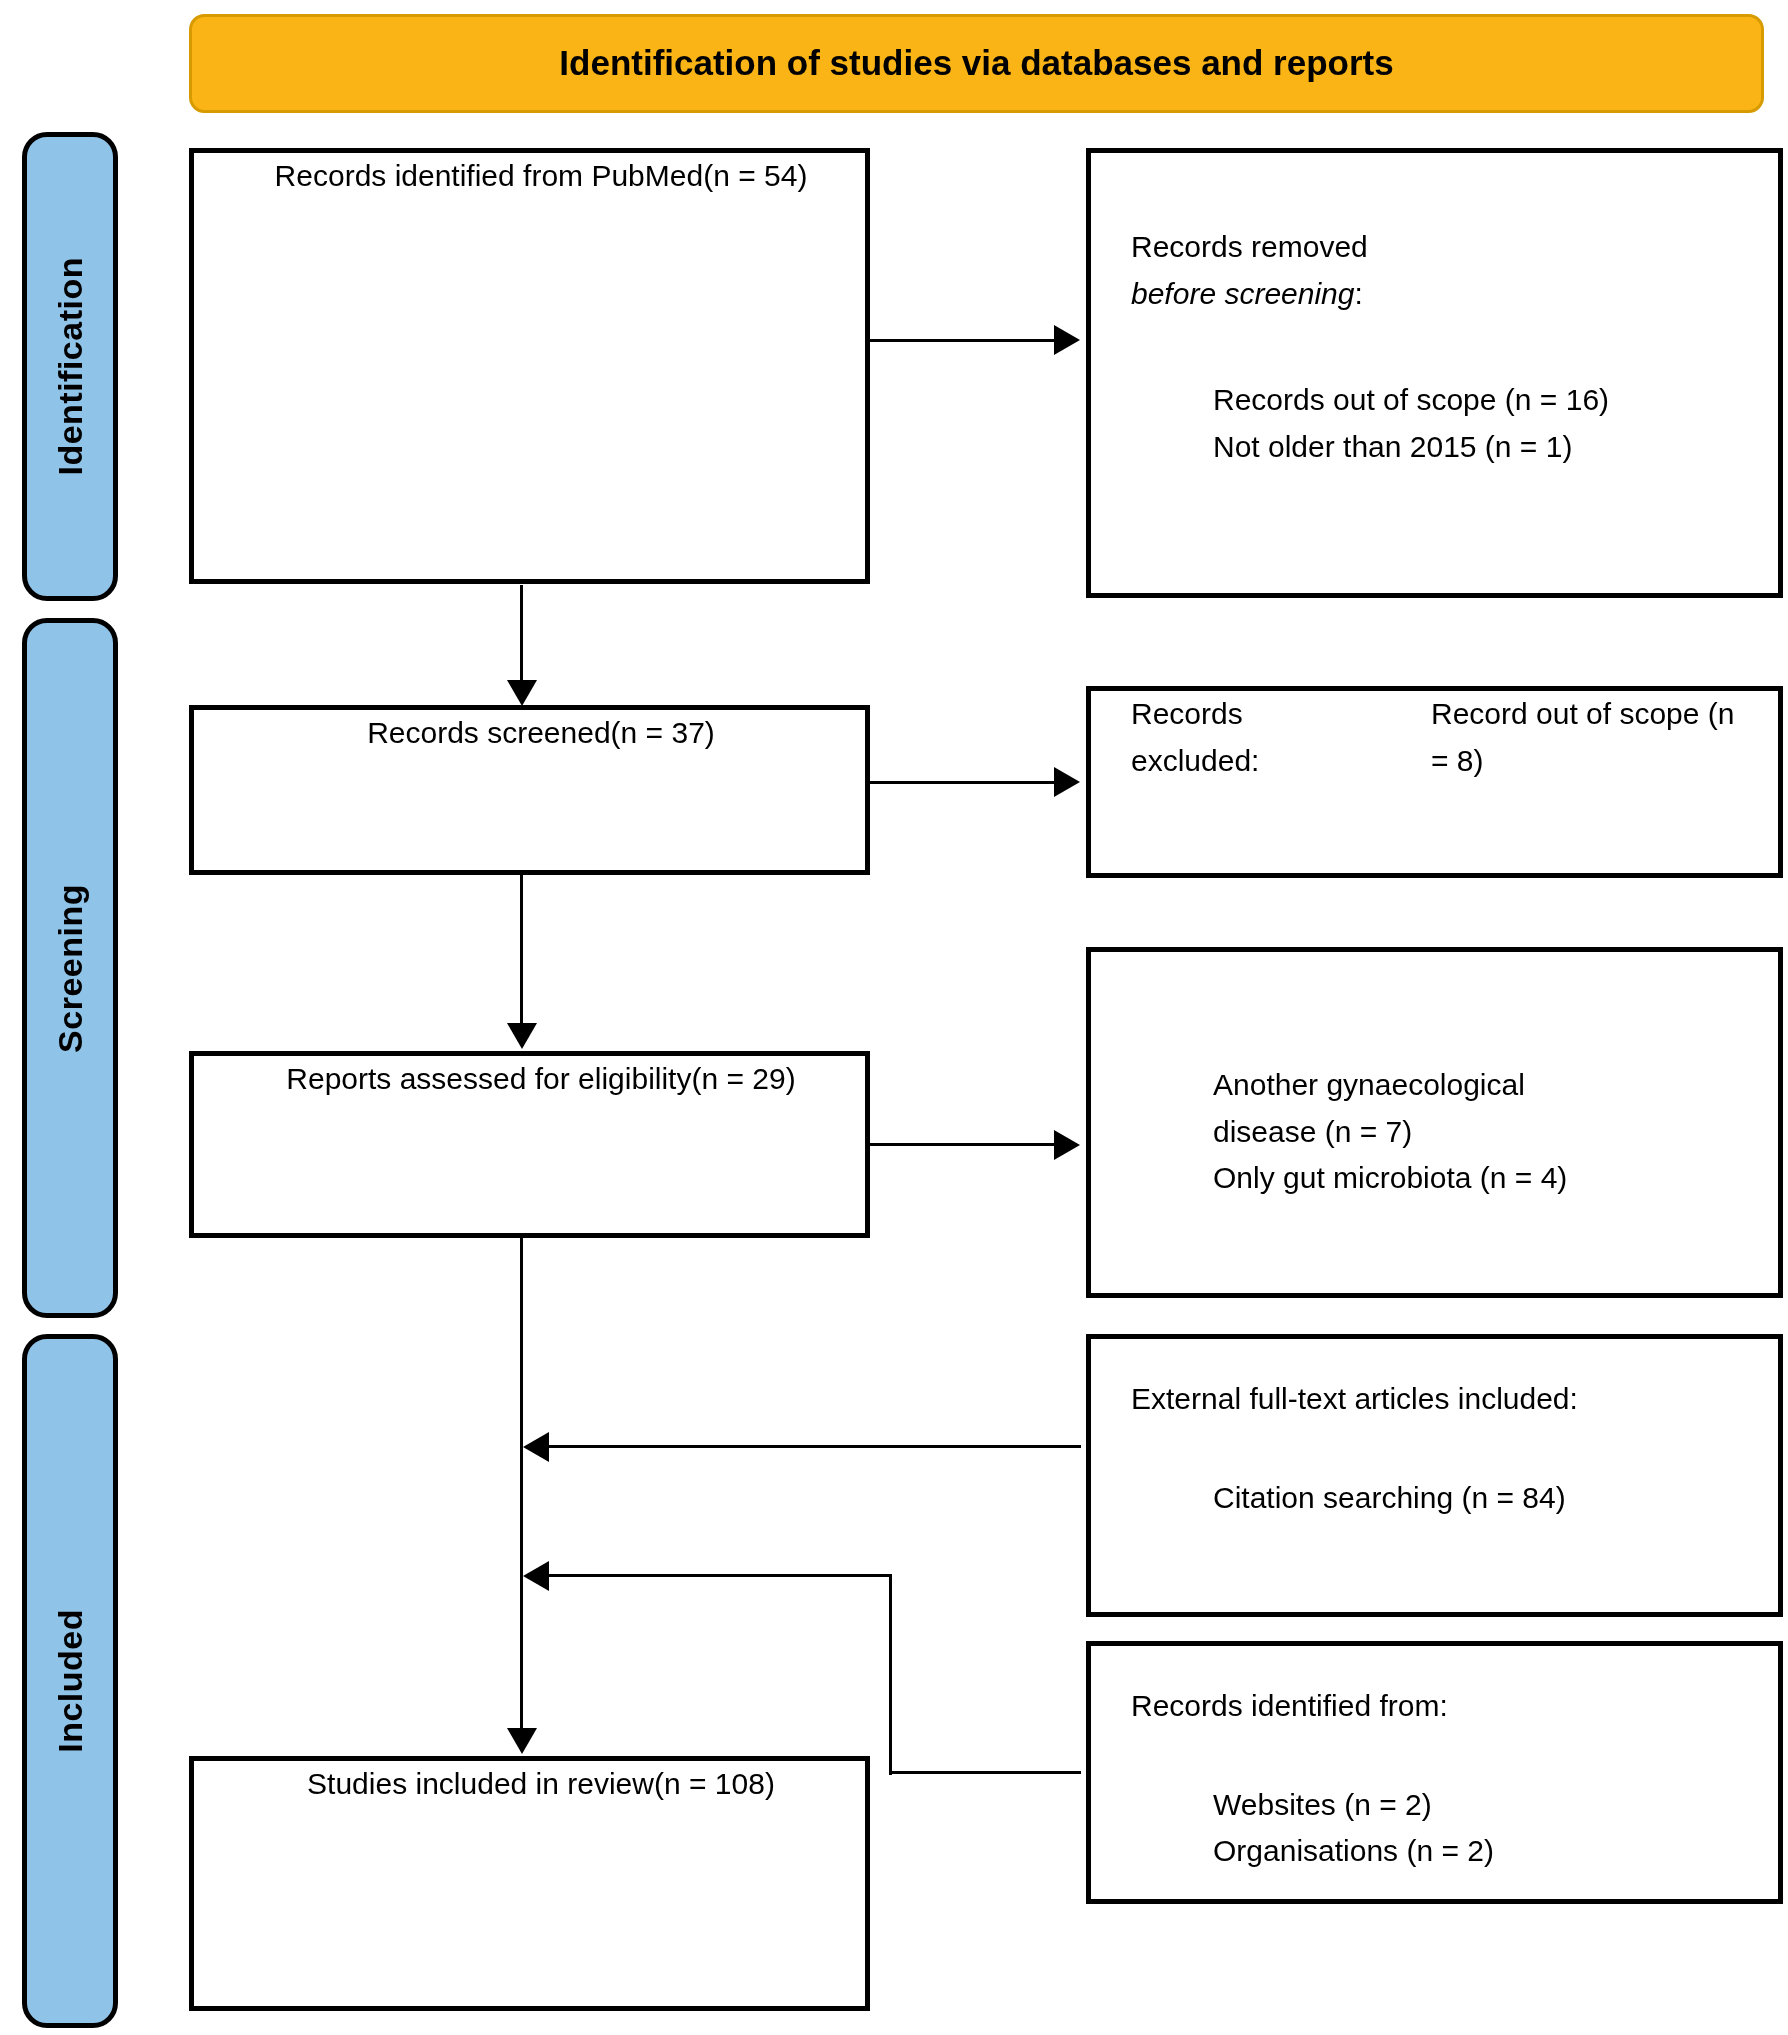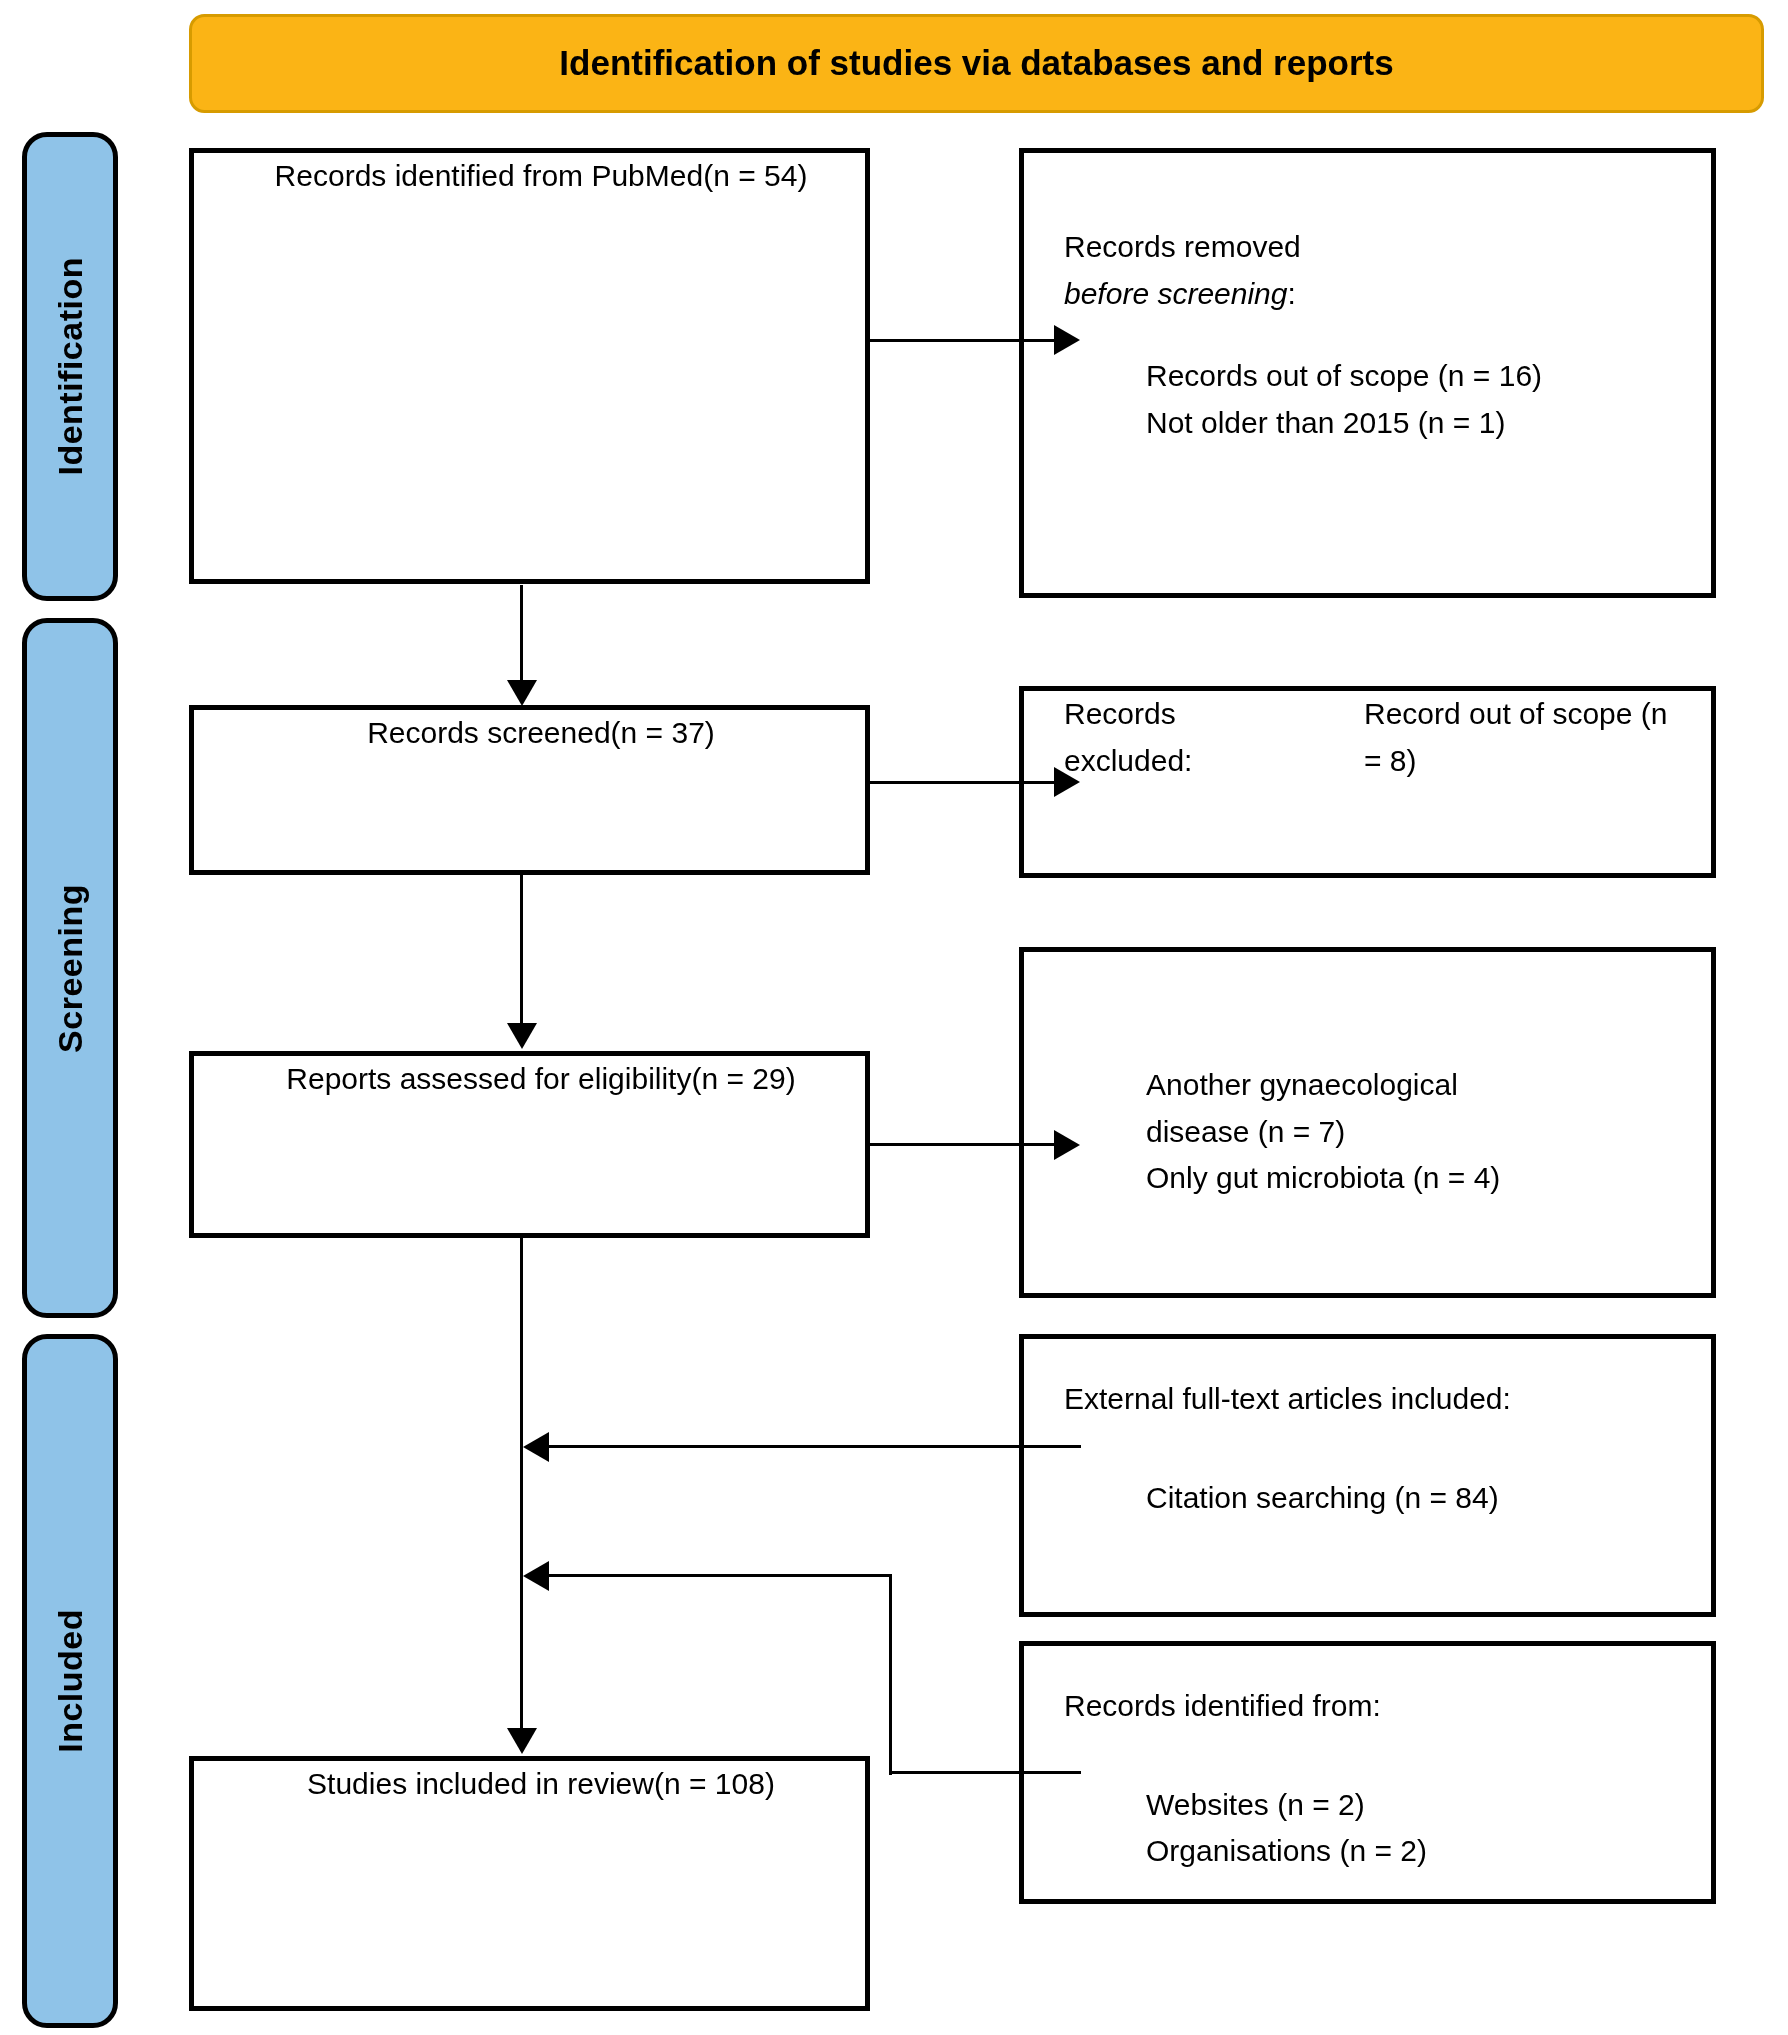--- a/index.html
+++ b/index.html
@@ -48,21 +48,21 @@
     border: 5.5px solid #000;
     box-sizing: border-box;
     font-size: 30px;
     line-height: 1.55;
   }
   .lbox {
     left: 189px; width: 681px;
     display: flex; flex-direction: row; justify-content: center;
     padding-left: 45px; padding-right: 22px;
   }
-  .rbox { left: 1019px; width: 697px; padding-left: 40px; padding-right: 27.4px; }
+  .rbox { left: 1086px; width: 697px; padding-left: 40px; padding-right: 27.4px; }
   .rbox .items { margin-left: 82px; }
   .hdr span, .items span { display: block; }
   .italic { font-style: italic; }
   .narrow { max-width: 373px; }
   .hdr-wrap { max-width: 450px; }
 
   
   .hline { position: absolute; height: 3.3px; background: #000; }
   .vline { position: absolute; width: 3.3px; background: #000; }
   .head-right {
@@ -118,21 +118,21 @@
   <div class="box lbox" style="top:1756px; height:255px;">
     <span>Studies included in review</span>
     <span>(n = 108)</span>
   </div>
 
   <div class="box rbox" style="top:148px; height:450px; padding-top:71px;">
     <div class="hdr">
       <span>Records removed</span>
       <span><i class="italic">before screening</i><span style="display:inline;">:</span></span>
     </div>
-    <div class="items" style="margin-top:36px;">
+    <div class="items" style="margin-top:60px;">
       <span>Records out of scope (n = 16)</span>
       <span>Not older than 2015 (n = 1)</span>
     </div>
   </div>
 
   <div class="box rbox" style="top:686px; height:192px; display:flex; flex-direction:row; justify-content:center;">
     <div class="hdr">
       <span>Records excluded:</span>
     </div>
     <div class="items">

